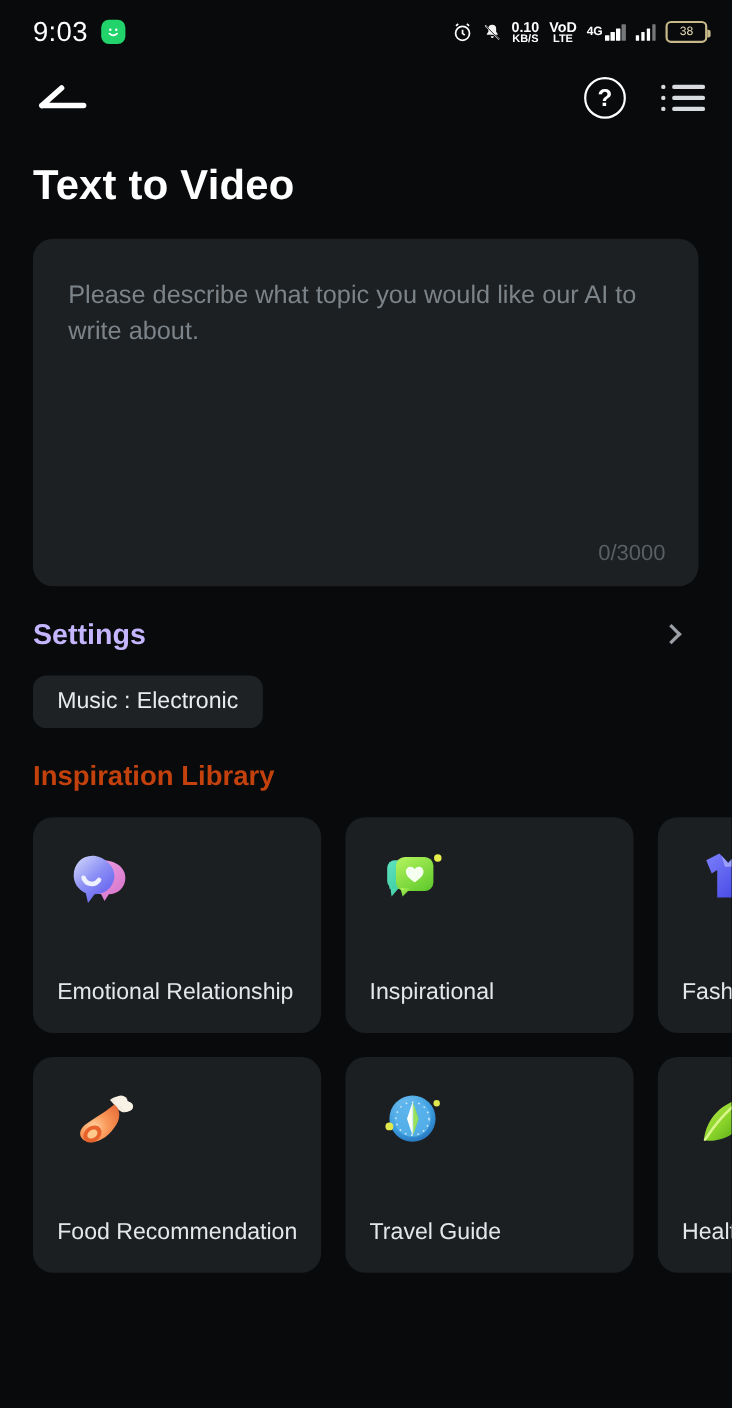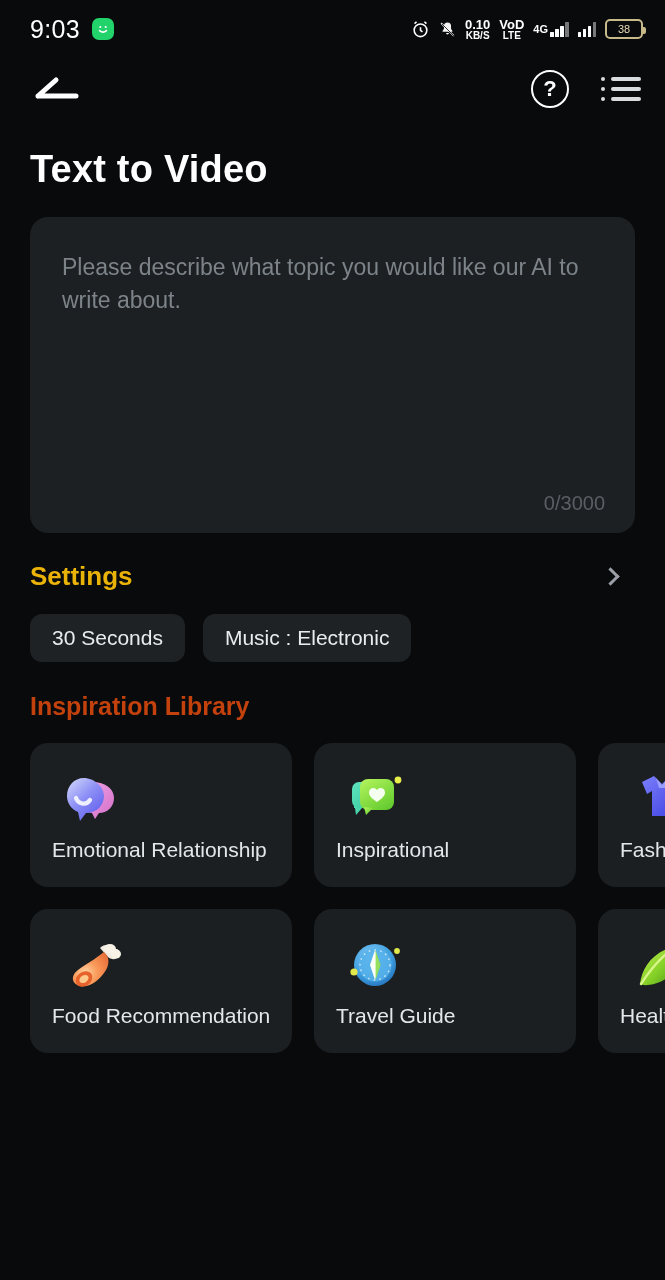--- a/index.html
+++ b/index.html
@@ -93,21 +93,21 @@
   .char-counter {
     position:absolute; right: 30px; bottom: 18px;
     font-size: 20px; color:#585f65;
   }
 
   
   .settings-row {
     display:flex; align-items:center; justify-content: space-between;
     padding: 28px 48px 0 30px;
   }
-  .settings-label { font-size: 26px; font-weight: 700; color:#eab308; }
+  .settings-label { font-size: 26px; font-weight: 700; color:#c4b5fd; }
   .chev { width:13px; height:13px; border-right:3px solid #9aa0a6; border-top:3px solid #9aa0a6;
           transform: rotate(45deg); }
 
   
   .chips {
     display:flex; gap: 18px; padding: 22px 0 0 30px;
     white-space: nowrap; overflow: hidden;
   }
   .chip {
     background:#1e2225; border-radius: 12px;
@@ -119,21 +119,21 @@
   .section-title {
     font-size: 25px; font-weight:700; color:#c2410c;
     padding: 30px 0 0 30px;
   }
   .card-grid {
     display:flex; flex-wrap: wrap; gap: 22px;
     padding: 22px 0 0 30px;
     width: 1020px;
   }
   .card {
-    width: 262px; height: 144px;
+    width: 262px; height: 196px;
     background:#1b1f22; border-radius: 18px;
     padding: 28px 22px 0 34px;
     flex: 0 0 auto;
     position: relative;
   }
   .card-icon { height: 56px; display:flex; align-items:center; }
   .card-label {
     position:absolute; left: 22px; bottom: 24px;
     font-size: 21px; line-height:1.3; color:#e4e7ea;
   }
@@ -233,21 +233,20 @@
   <div class="prompt-placeholder">Please describe what topic you would like our AI to write about.</div>
   <div class="char-counter">0/3000</div>
 </div>
 
 <div class="settings-row">
   <span class="settings-label">Settings</span>
   <span class="chev"></span>
 </div>
 
 <div class="chips" id="chips">
-    <div class="chip">30 Seconds</div>
     <div class="chip">Music : Electronic</div>
   </div>
 
 <div class="section-title">Inspiration Library</div>
 <div class="card-grid" id="card-grid">
     <div class="card">
       <div class="card-icon">
         <svg class="ic" width="58" height="54" viewBox="0 0 58 54">
       <defs>
         <linearGradient id="g-pink" x1="0" y1="0" x2="1" y2="1">

